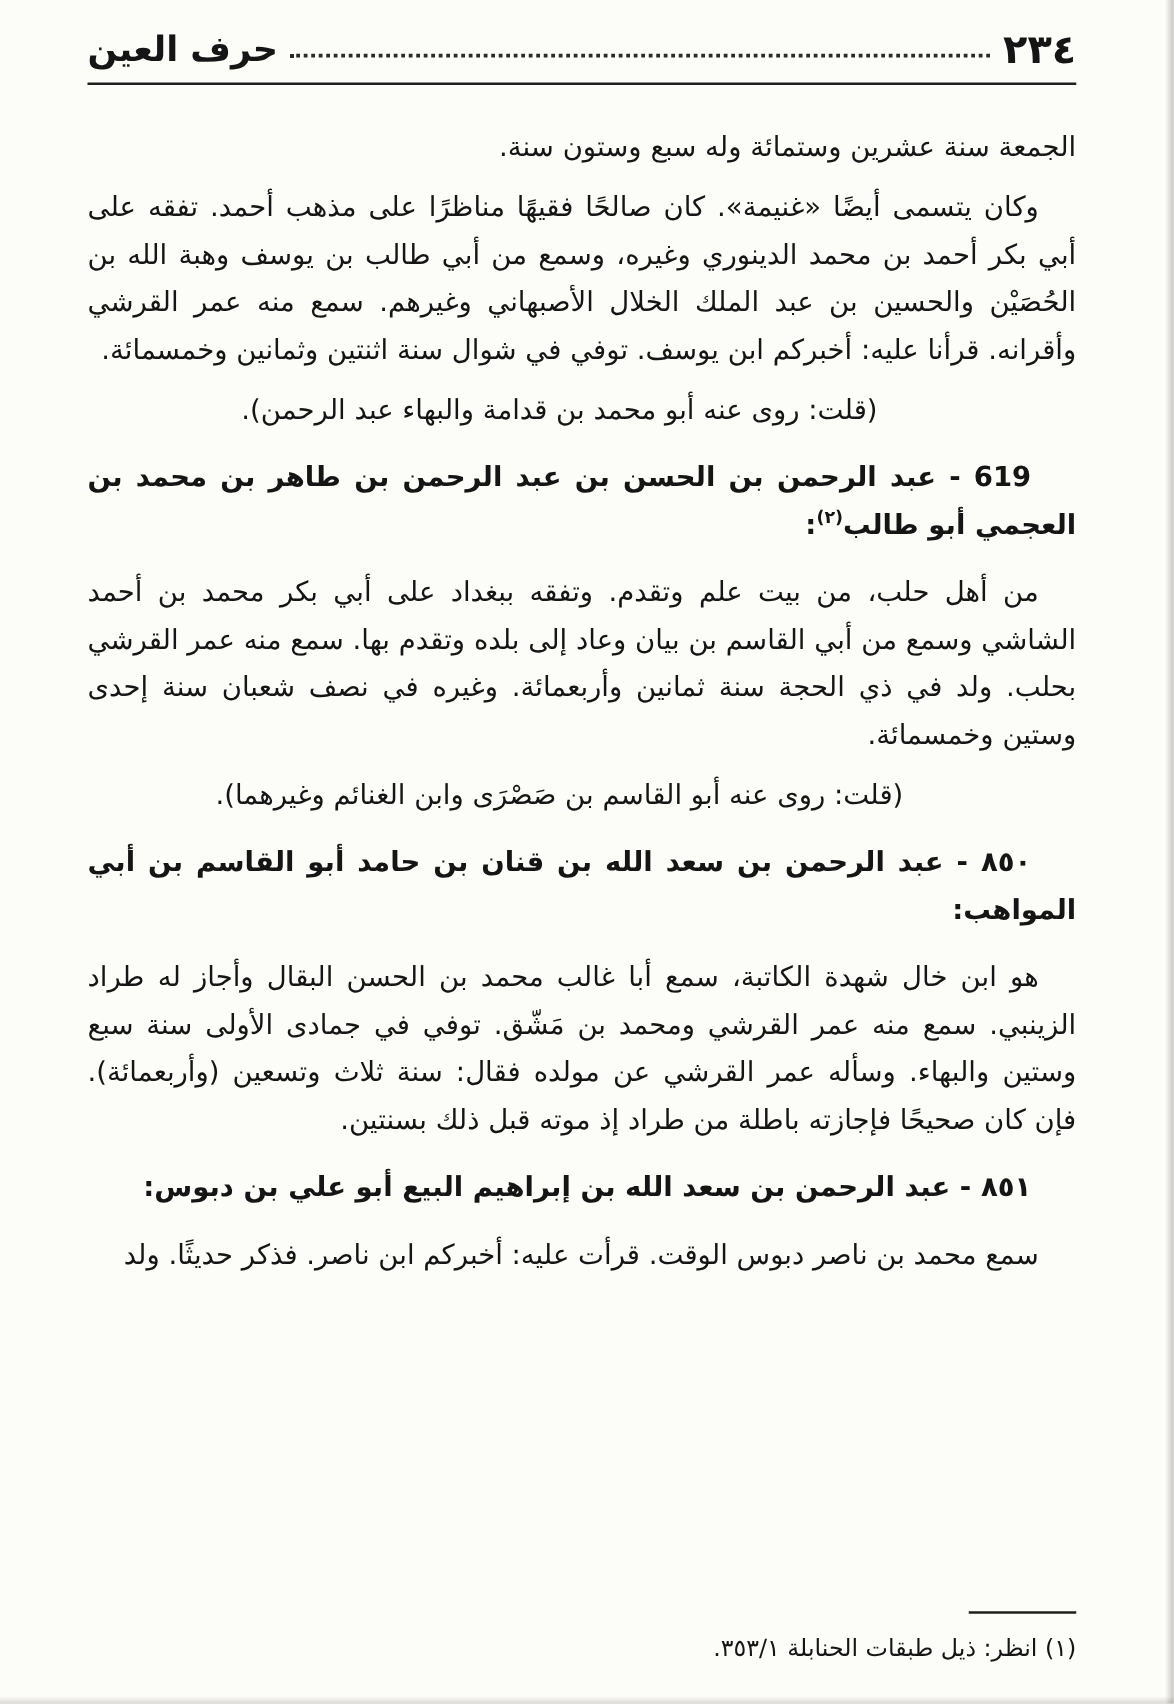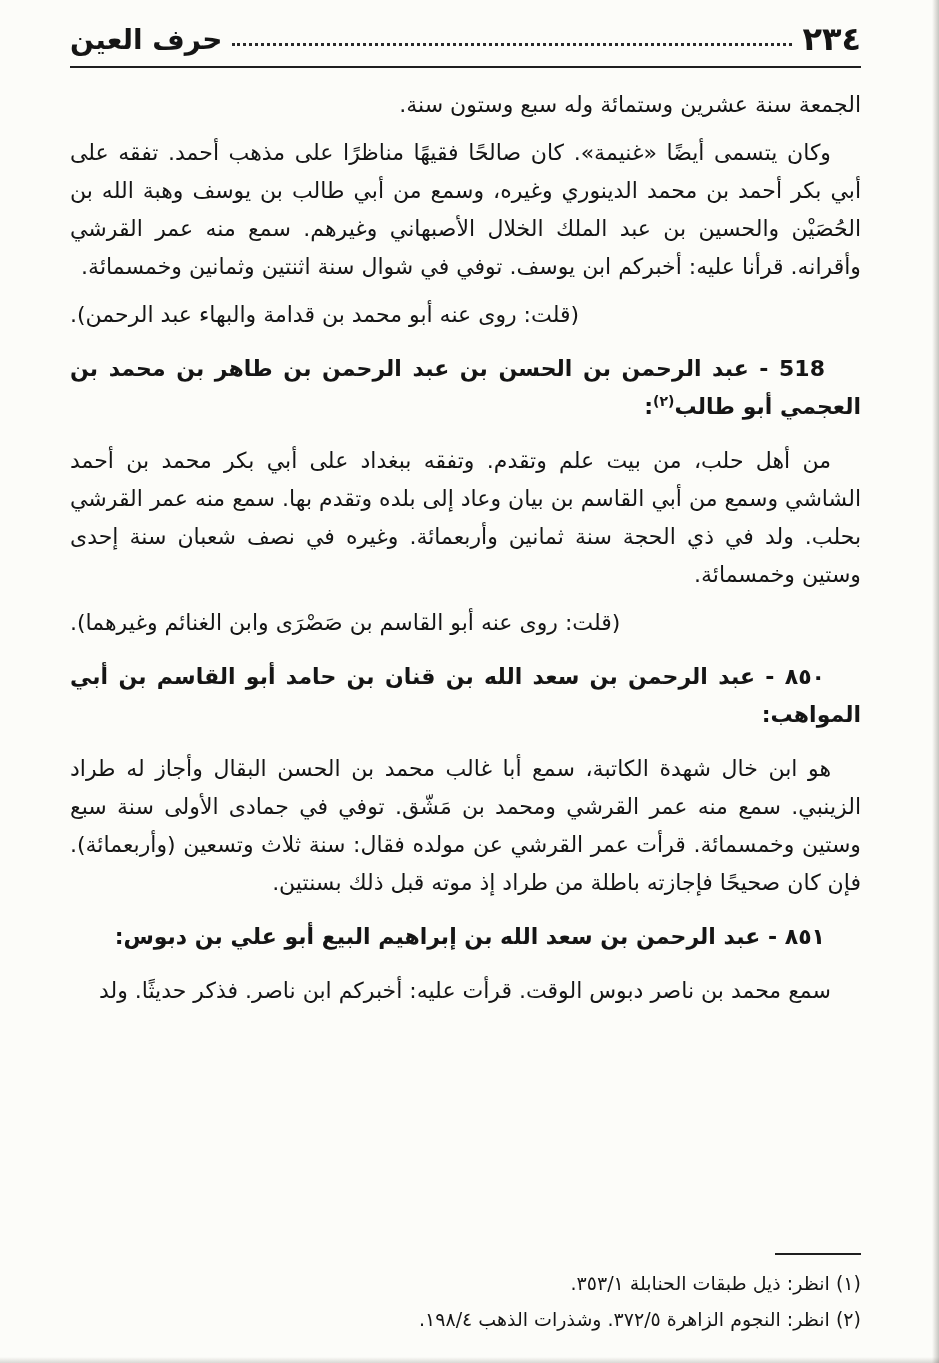--- a/index.html
+++ b/index.html
@@ -66,32 +66,33 @@
   .hdr-rule {
     border-bottom: 2px solid #1f1f1f;
     margin-top: 2px;
   }
   
   .bodytext {
     padding-top: 18px;
     font-size: 22px;
     line-height: 38px;
     text-align: justify;
+    margin-top: 14px;
   }
   .bodytext p { margin: 0 0 10px; }
   p.cont { text-indent: 0; }
   p.para { text-indent: 30px; }
   p.heading {
     font-weight: 700;
     text-indent: 36px;
     margin: 16px 0 16px;
   }
   p.qult {
     text-indent: 36px;
-    text-align: left;
+    text-align: center;
     margin: 4px 0 16px;
   }
   sup.fnref {
     font-size: 14px;
     font-weight: 700;
     line-height: 0;
   }
   
   .footnotes {
     position: absolute;
@@ -124,35 +125,34 @@
 
     <div class="bodytext">
 
       <p class="cont">الجمعة سنة عشرين وستمائة وله سبع وستون سنة.</p>
 
 
       <p class="para">وكان يتسمى أيضًا «غنيمة». كان صالحًا فقيهًا مناظرًا على مذهب أحمد. تفقه على أبي بكر أحمد بن محمد الدينوري وغيره، وسمع من أبي طالب بن يوسف وهبة الله بن الحُصَيْن والحسين بن عبد الملك الخلال الأصبهاني وغيرهم. سمع منه عمر القرشي وأقرانه. قرأنا عليه: أخبركم ابن يوسف. توفي في شوال سنة اثنتين وثمانين وخمسمائة.</p>
 
       <p class="qult">(قلت: روى عنه أبو محمد بن قدامة والبهاء عبد الرحمن).</p>
 
-      <p class="heading"><span>518 - عبد الرحمن بن الحسن بن عبد الرحمن بن طاهر بن محمد بن العجمي أبو طالب</span><sup class="fnref">(٢)</sup><span>:</span></p>
+      <p class="heading"><span>619 - عبد الرحمن بن الحسن بن عبد الرحمن بن طاهر بن محمد بن العجمي أبو طالب</span><sup class="fnref">(٢)</sup><span>:</span></p>
 
       <p class="para">من أهل حلب، من بيت علم وتقدم. وتفقه ببغداد على أبي بكر محمد بن أحمد الشاشي وسمع من أبي القاسم بن بيان وعاد إلى بلده وتقدم بها. سمع منه عمر القرشي بحلب. ولد في ذي الحجة سنة ثمانين وأربعمائة. وغيره في نصف شعبان سنة إحدى وستين وخمسمائة.</p>
 
       <p class="qult">(قلت: روى عنه أبو القاسم بن صَصْرَى وابن الغنائم وغيرهما).</p>
 
       <p class="heading"><span>٨٥٠ - عبد الرحمن بن سعد الله بن قنان بن حامد أبو القاسم بن أبي المواهب</span><span>:</span></p>
 
-      <p class="para">هو ابن خال شهدة الكاتبة، سمع أبا غالب محمد بن الحسن البقال وأجاز له طراد الزينبي. سمع منه عمر القرشي ومحمد بن مَشّق. توفي في جمادى الأولى سنة سبع وستين وخمسمائة. قرأت عمر القرشي عن مولده فقال: سنة ثلاث وتسعين (وأربعمائة). فإن كان صحيحًا فإجازته باطلة من طراد إذ موته قبل ذلك بسنتين.</p>
+      <p class="para">هو ابن خال شهدة الكاتبة، سمع أبا غالب محمد بن الحسن البقال وأجاز له طراد الزينبي. سمع منه عمر القرشي ومحمد بن مَشّق. توفي في جمادى الأولى سنة سبع وستين والبهاء. وسأله عمر القرشي عن مولده فقال: سنة ثلاث وتسعين (وأربعمائة). فإن كان صحيحًا فإجازته باطلة من طراد إذ موته قبل ذلك بسنتين.</p>
 
       <p class="heading"><span>٨٥١ - عبد الرحمن بن سعد الله بن إبراهيم البيع أبو علي بن دبوس</span><span>:</span></p>
 
       <p class="para">سمع محمد بن ناصر دبوس الوقت. قرأت عليه: أخبركم ابن ناصر. فذكر حديثًا. ولد</p>
 
     </div>
   </div>
 
   <div class="footnotes">
     <div class="fn-rule"></div>
     <p>(١) انظر: ذيل طبقات الحنابلة ٣٥٣/١.</p>
-    <p>(٢) انظر: النجوم الزاهرة ٣٧٢/٥. وشذرات الذهب ١٩٨/٤.</p>
   </div>
 </div>
 
 </body></html>

